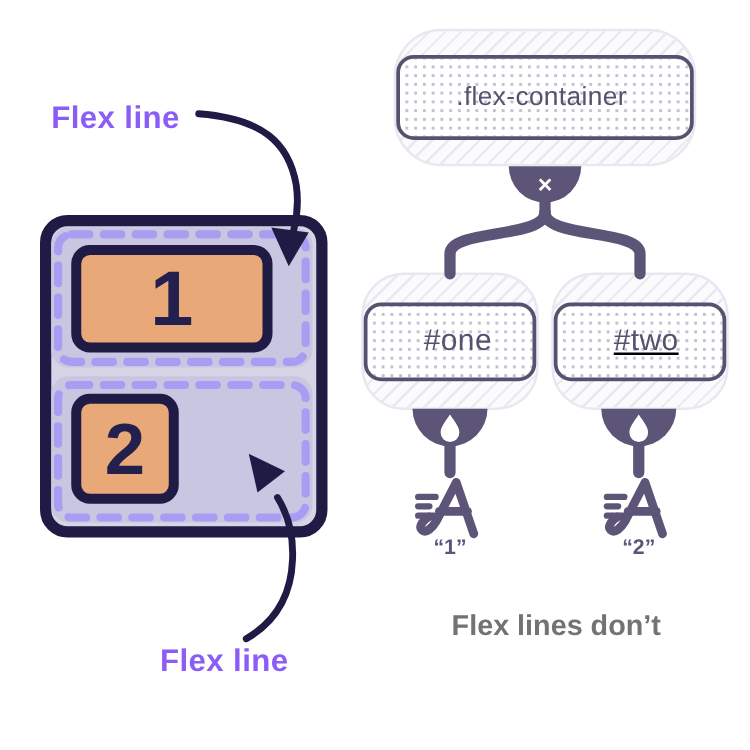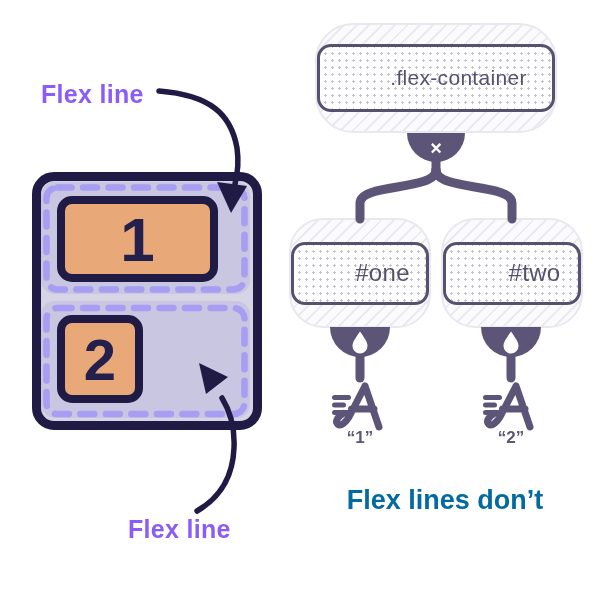--- a/index.html
+++ b/index.html
@@ -35,39 +35,39 @@
     background-image:repeating-linear-gradient(135deg,
       rgba(90,82,114,0.10) 0 2px, transparent 2px 9px);
     border:2px solid #e9e8f1;border-radius:34px;z-index:1;
     display:flex;align-items:center;justify-content:center;
   }
   .dotted-box{
     background-color:#ffffff;
     background-image:radial-gradient(#c3c2d2 1.2px, transparent 1.3px);
     background-size:7px 7px;background-position:2px 3px;
     border:3px solid #57506f;border-radius:14px;
-    display:flex;align-items:center;justify-content:center;
+    display:flex;align-items:center;
     color:#57506f;font-size:21px;letter-spacing:.3px;z-index:2;padding-left:45px;
   }
   .root-node{left:315px;top:23px;width:242px;height:110px;border-radius:38px;}
   .root-inner{width:208px;height:62px;}
   .child-node{top:218px;width:142px;height:110px;}
   .child-inner{width:96px;height:57px;font-size:24px;}
 
   .x-marker{
     left:421px;top:135px;width:30px;height:26px;line-height:26px;
     text-align:center;color:#ffffff;font-size:20px;font-weight:700;z-index:4;
   }
   .leaf-text{
     top:428px;width:80px;text-align:center;color:#5d5578;
     font-size:17px;font-weight:700;z-index:4;
   }
   .caption{
     left:315px;top:486px;width:260px;text-align:center;
-    color:#0369a1;font-size:27px;font-weight:700;line-height:29px;z-index:4;
+    color:#737373;font-size:23px;font-weight:700;line-height:29px;z-index:4;
   }
   svg.layer{position:absolute;left:0;top:0;z-index:3;pointer-events:none;}
 </style>
 </head>
 <body>
 
 <div class="canvas">
 
   <div class="abs container-box"></div>
   <div class="abs flexline-fill" style="left:41px;top:182px;width:209px;height:112px;"></div>
@@ -85,21 +85,21 @@
       <span>.flex-container</span>
     </div>
   </div>
 
   <div class="abs hatch-node child-node" style="left:289px;">
     <div class="dotted-box child-inner">
       <span>#one</span>
     </div>
   </div>
 
-  <div class="abs hatch-node child-node" style="left:441px;">
+  <div class="abs hatch-node child-node" style="left:441px;text-decoration:underline;">
     <div class="dotted-box child-inner">
       <span>#two</span>
     </div>
   </div>
 
   <svg class="layer" width="600" height="600" viewBox="0 0 600 600">
 
     <rect x="46.5" y="187.5" width="198" height="102" rx="11" fill="none" stroke="#a79df2" stroke-width="6.5" stroke-linecap="round" stroke-dasharray="14 11.5"></rect>
     <rect x="46.5" y="308" width="198" height="106" rx="11" fill="none" stroke="#a79df2" stroke-width="6.5" stroke-linecap="round" stroke-dasharray="14 11.5"></rect>
 

